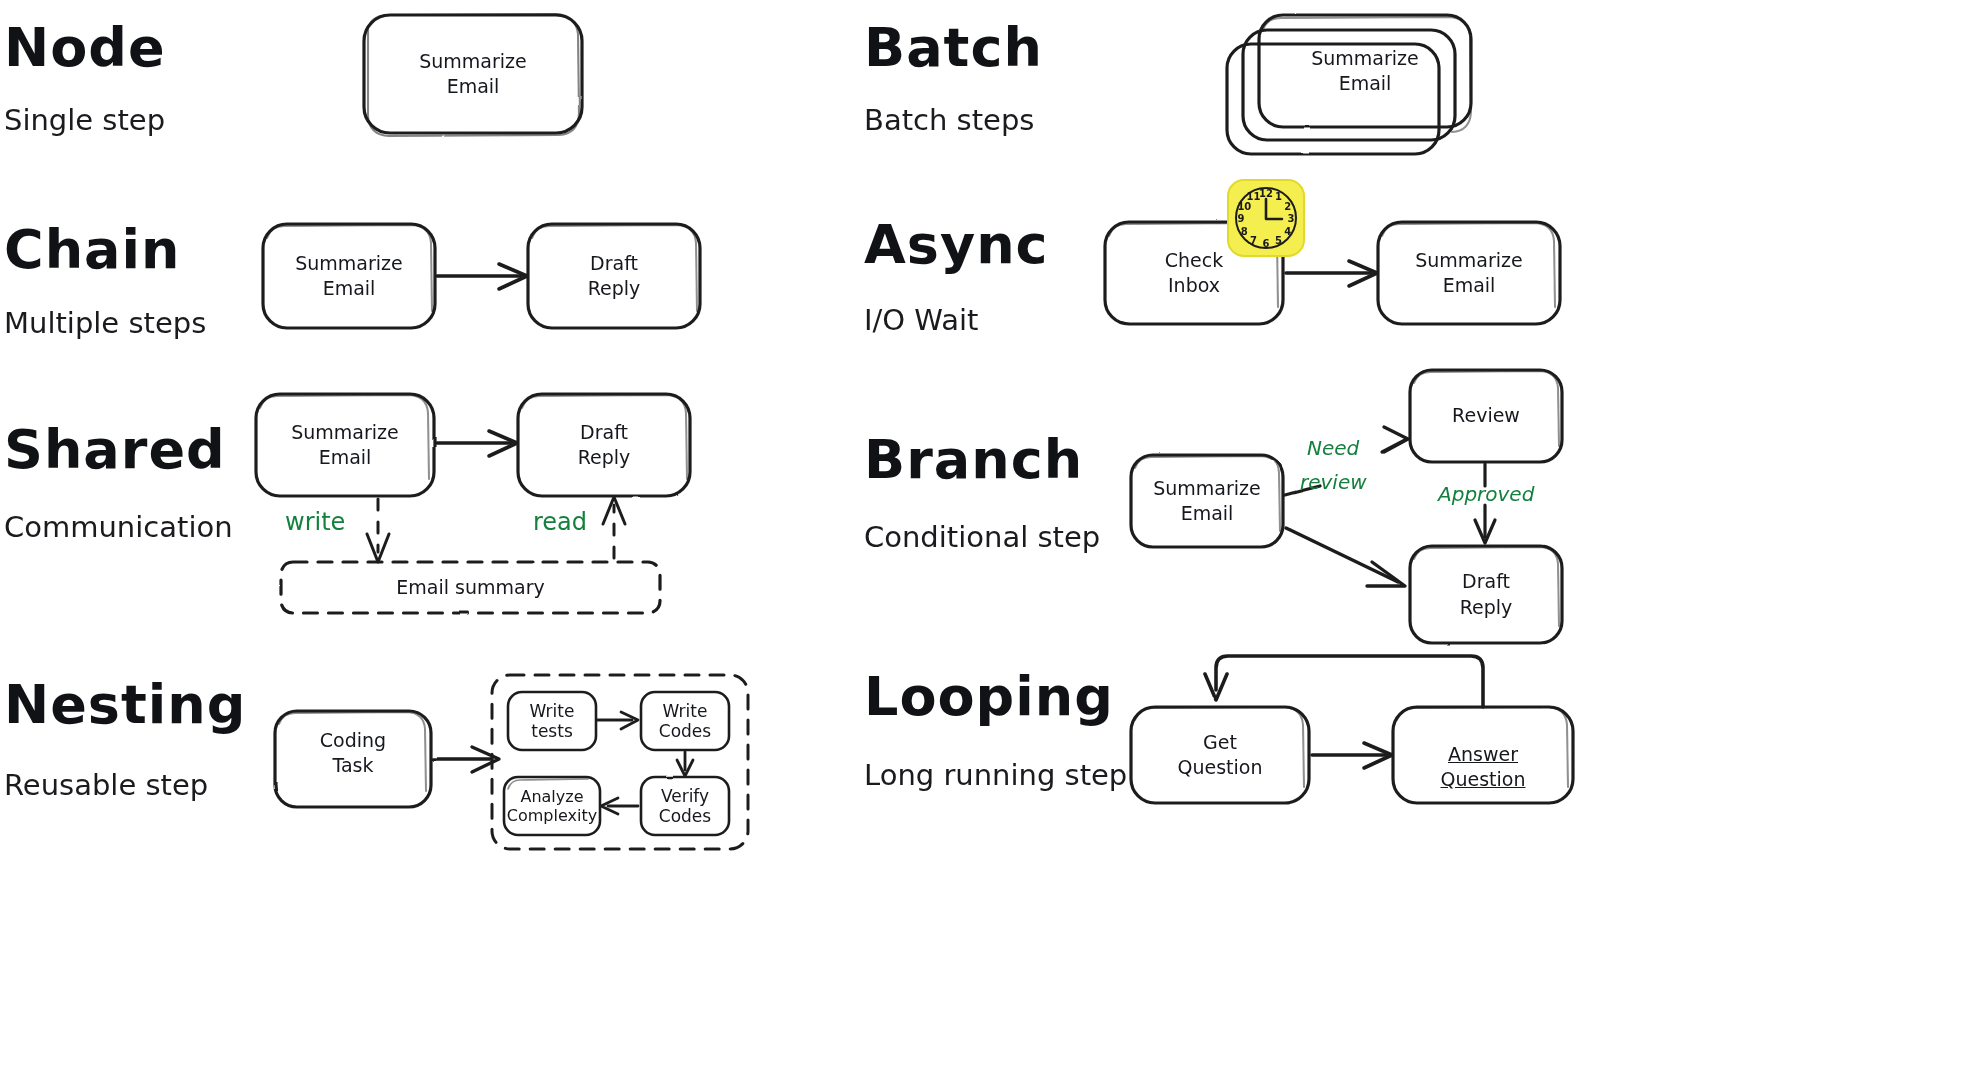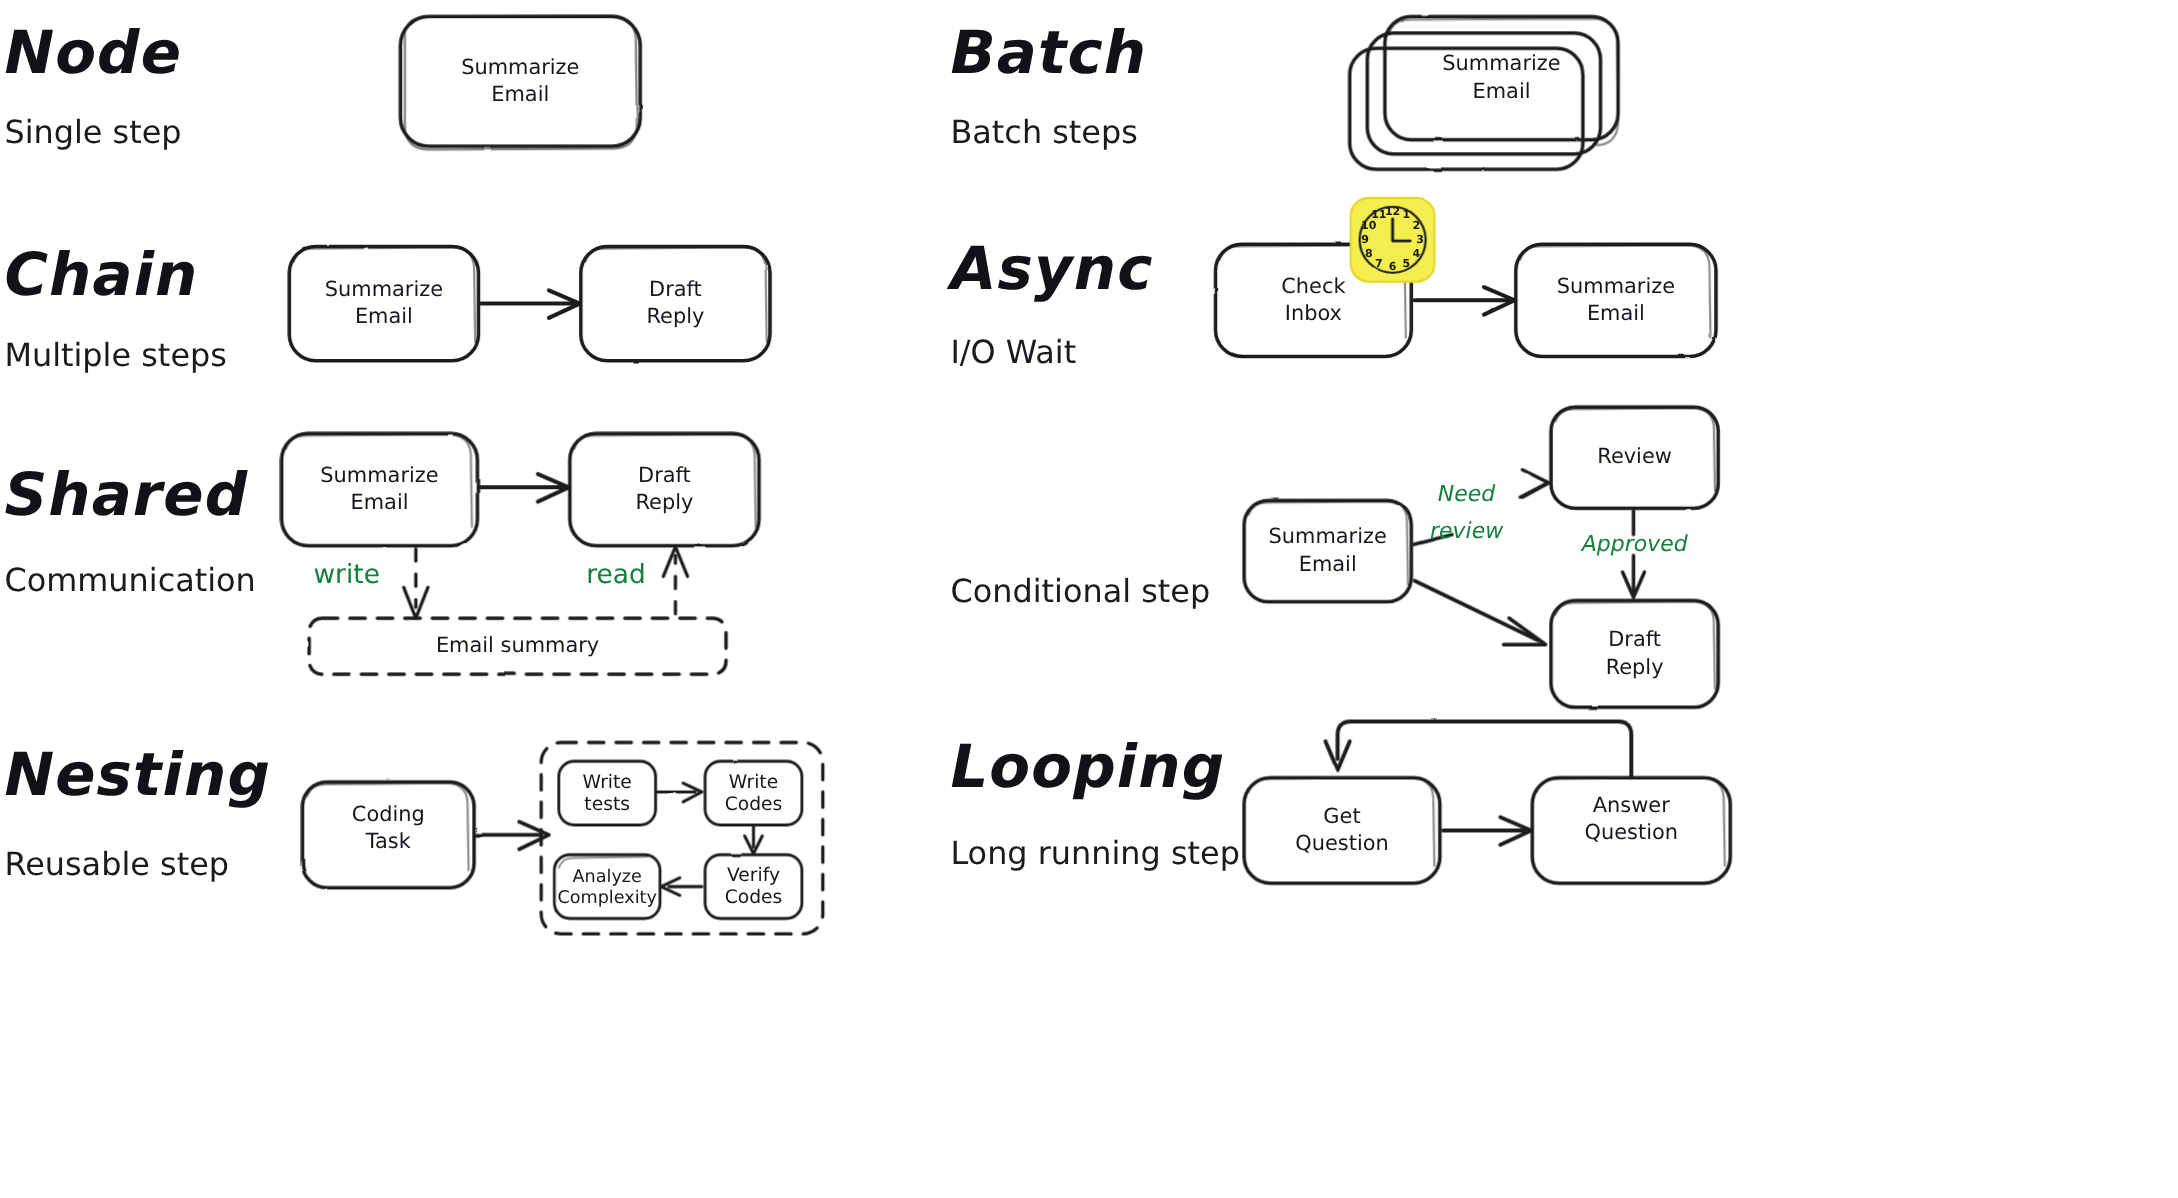--- a/index.html
+++ b/index.html
@@ -7,21 +7,21 @@
     width:1980px;height:1089px;position:relative;overflow:hidden;
     font-family:"DejaVu Sans", sans-serif;
     color:#1b1b1f;
   }
   #canvas{position:absolute;inset:0;}
   svg.layer{position:absolute;left:0;top:0;width:1980px;height:1089px;pointer-events:none;}
   .lbl{position:absolute;white-space:pre;}
   
   .sec-title{
     font-family:"DejaVu Sans", sans-serif;
-    font-weight:700;font-style:italic;
+    font-weight:700;
     font-size:54px;letter-spacing:1px;color:#111216;
   }
   .sec-sub{
     font-family:"DejaVu Sans", sans-serif;
     font-size:29px;color:#1b1b1f;font-weight:400;
   }
   
   .node-text{
     position:absolute;display:flex;flex-direction:column;
     align-items:center;justify-content:center;
@@ -278,20 +278,21 @@
       <div>Email</div>
     </div>
   <div class="node-text" style="left:518px;top:394px;width:172px;height:102px;">
       <div>Draft</div>
       <div>Reply</div>
     </div>
   <div class="edge-lbl" style="left:285px;top:508px;">write</div>
   <div class="edge-lbl" style="left:533px;top:508px;">read</div>
   <div class="node-text" style="left:281px;top:562px;width:379px;height:51px;">Email summary</div>
 
+  <div class="lbl sec-title" style="left:864px;top:428px;">Branch</div>
   <div class="lbl sec-sub" style="left:864px;top:520px;">Conditional step</div>
   <div class="node-text" style="left:1131px;top:455px;width:152px;height:92px;">
       <div>Summarize</div>
       <div>Email</div>
     </div>
   <div class="node-text" style="left:1410px;top:370px;width:152px;height:92px;">Review</div>
   <div class="node-text" style="left:1410px;top:546px;width:152px;height:97px;">
       <div>Draft</div>
       <div>Reply</div>
     </div>
@@ -321,18 +322,18 @@
       <div>Analyze</div>
       <div>Complexity</div>
     </div>
 
   <div class="lbl sec-title" style="left:864px;top:665px;">Looping</div>
   <div class="lbl sec-sub" style="left:864px;top:758px;">Long running step</div>
   <div class="node-text" style="left:1131px;top:707px;width:178px;height:96px;">
       <div>Get</div>
       <div>Question</div>
     </div>
-  <div class="node-text" style="left:1393px;top:685px;width:180px;height:120px;">
+  <div class="node-text" style="left:1393px;top:707px;width:180px;height:120px;text-decoration:underline;">
       <div>Answer</div>
       <div>Question</div>
     </div>
 
 </div>
 
 </body></html>

